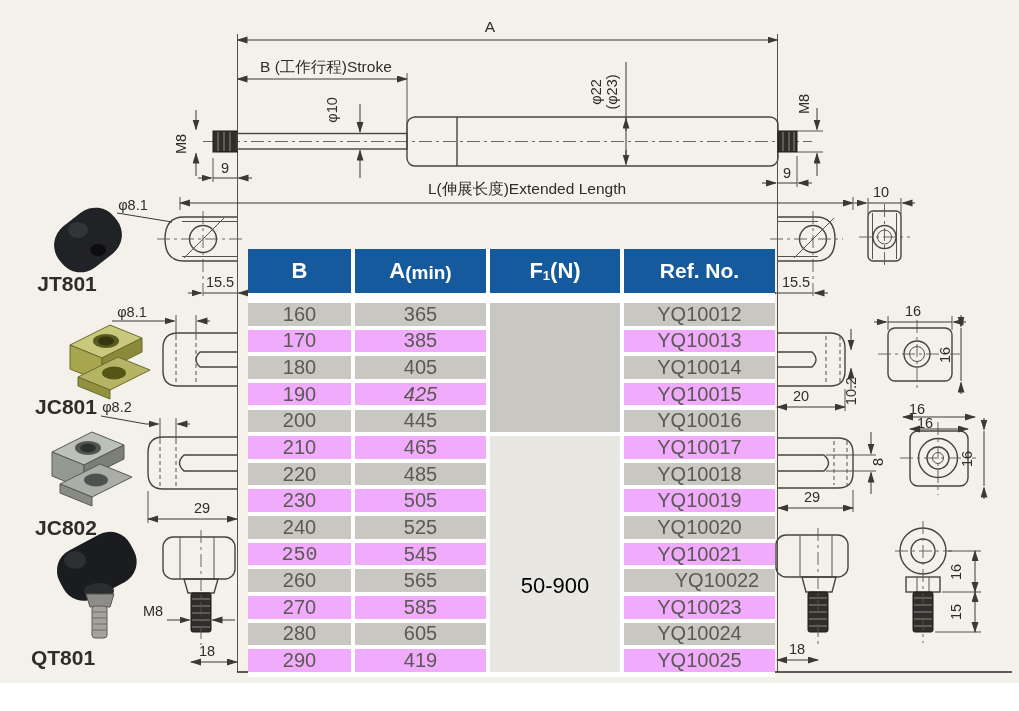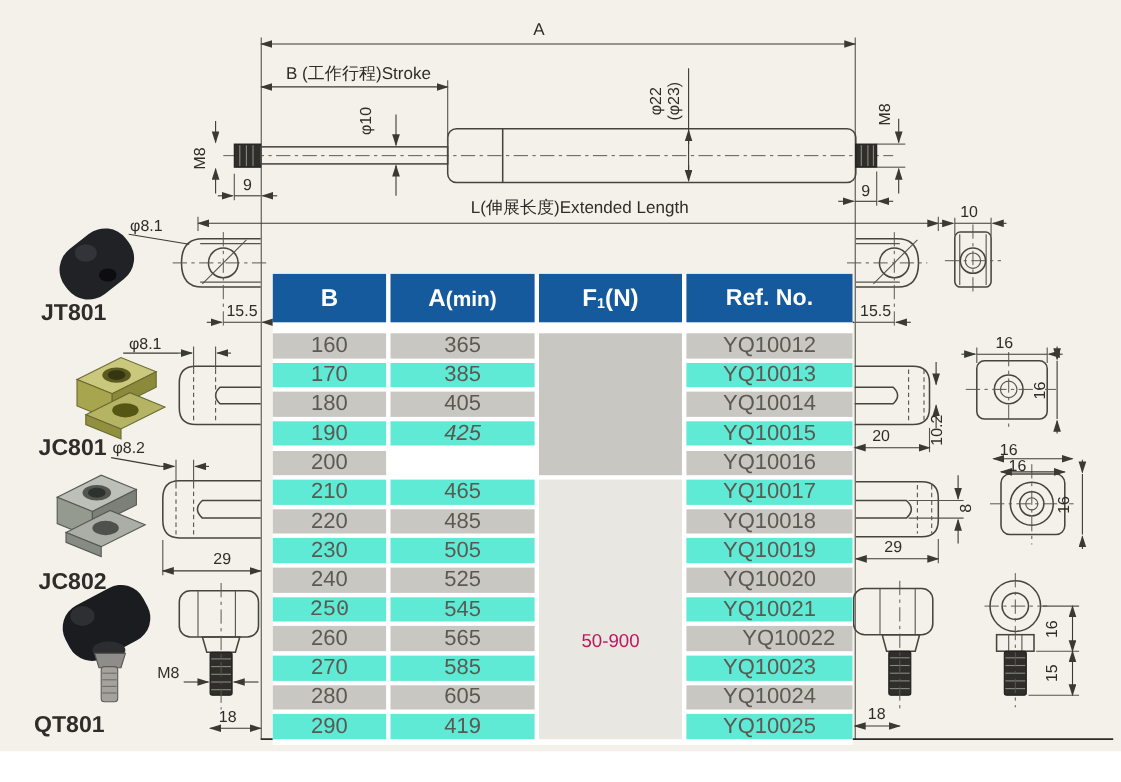--- a/index.html
+++ b/index.html
@@ -24,23 +24,23 @@
   .thead{display:grid;grid-template-columns:103px 131px 130px 151px;column-gap:4px;height:44px;}
   .thead .hcell{background:#145a9d;color:#fff;display:flex;align-items:center;justify-content:center;
       font-weight:bold;font-size:22px;}
   .hcell .small{font-size:19px;font-weight:bold;margin-top:4px;}
   .hcell sub{font-size:13px;position:relative;top:4px;}
   .hcell.ref{font-size:21px;}
   .tbody{display:grid;grid-template-columns:103px 131px 130px 151px;column-gap:4px;
       grid-auto-rows:22.55px;row-gap:4.1px;padding:10px 0 5px 0;background:#fff;}
   .cell{display:flex;align-items:center;justify-content:center;font-size:20px;color:#5b5952;}
   .cell.gray{background:#c8c7c1;}
-  .cell.light{background:#5eead4;}
+  .cell.light{background:#f0abfc;}
   .f1block{grid-column:3;display:flex;align-items:flex-start;justify-content:center;
-      font-size:17px;color:#be185d;}
+      font-size:22px;color:#000000;}
   .f1-top{grid-row:1 / span 5;background:#c8c7c1;}
   .f1-bottom{grid-row:6 / span 9;background:#e8e7e1;padding-top:137px;box-sizing:border-box;}
 </style>
 </head>
 <body>
 
 <div class="stage">
   <div class="sheet"></div>
 
   <svg class="art" width="1019" height="711" viewBox="0 0 1019 711">
@@ -391,20 +391,21 @@
         <div class="cell light" style="grid-area: 2 / 1;">170</div>
         <div class="cell light" style="grid-area: 2 / 2;">385</div>
         <div class="cell light" style="grid-area: 2 / 4;">YQ10013</div>
         <div class="cell gray" style="grid-area: 3 / 1;">180</div>
         <div class="cell gray" style="grid-area: 3 / 2;">405</div>
         <div class="cell gray" style="grid-area: 3 / 4;">YQ10014</div>
         <div class="cell light" style="grid-area: 4 / 1;">190</div>
         <div class="cell light" style="grid-area: 4 / 2; font-style: italic;">425</div>
         <div class="cell light" style="grid-area: 4 / 4;">YQ10015</div>
         <div class="cell gray" style="grid-area: 5 / 1;">200</div>
+        <div class="cell gray" style="grid-area: 5 / 2;">445</div>
         <div class="cell gray" style="grid-area: 5 / 4;">YQ10016</div>
         <div class="cell light" style="grid-area: 6 / 1;">210</div>
         <div class="cell light" style="grid-area: 6 / 2;">465</div>
         <div class="cell light" style="grid-area: 6 / 4;">YQ10017</div>
         <div class="cell gray" style="grid-area: 7 / 1;">220</div>
         <div class="cell gray" style="grid-area: 7 / 2;">485</div>
         <div class="cell gray" style="grid-area: 7 / 4;">YQ10018</div>
         <div class="cell light" style="grid-area: 8 / 1;">230</div>
         <div class="cell light" style="grid-area: 8 / 2;">505</div>
         <div class="cell light" style="grid-area: 8 / 4;">YQ10019</div>

